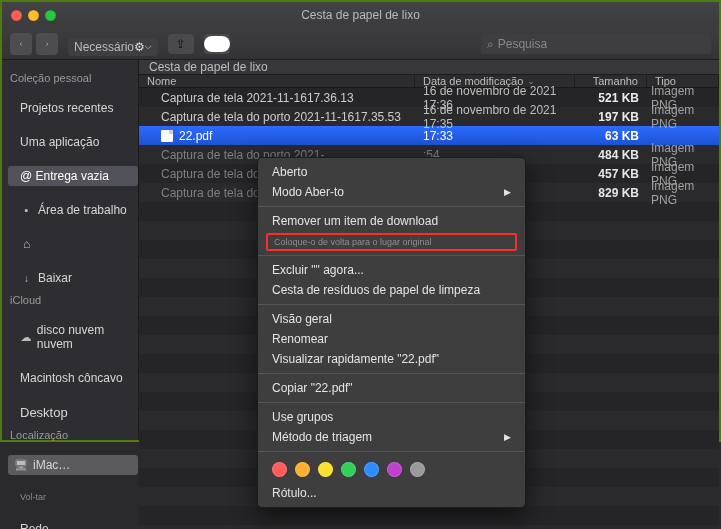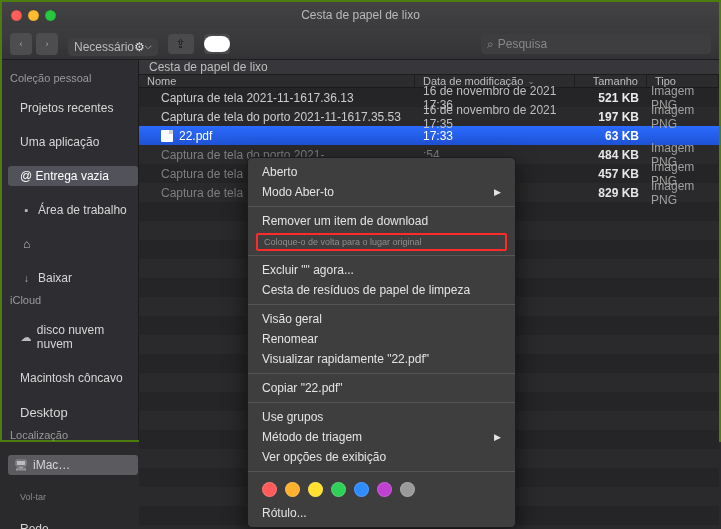--- a/index.html
+++ b/index.html
@@ -59,21 +59,21 @@
 
   .row.sel { background:linear-gradient(#2b6bff,#1e52d4); color:#fff;}
   .row.sel .date,.row.sel .size,.row.sel .kind{color:#fff;}
   .row.dim .name,.row.dim .date{color:#7f7f82;}
   .row.dim .size{color:#e6e6e6;}
 
   .pdf-icon{width:12px;height:12px;background:#fff;border-radius:1px;position:relative;}
   .pdf-icon:after{content:"";position:absolute;right:0;top:0;width:4px;height:4px;background:#d0d0d0;}
 
   
-  .ctxmenu { position:absolute; left:247px; top:157px; width:269px; background:#3e3e3e; border:1px solid #1c1c1c; border-radius:5px; box-shadow:0 8px 24px rgba(0,0,0,.6); color:#e4e4e4; font-size:12px; padding:4px 0; z-index:50;}
+  .ctxmenu { position:absolute; left:257px; top:157px; width:269px; background:#3e3e3e; border:1px solid #1c1c1c; border-radius:5px; box-shadow:0 8px 24px rgba(0,0,0,.6); color:#e4e4e4; font-size:12px; padding:4px 0; z-index:50;}
   .ctxmenu .mi { padding:3px 14px; display:flex; align-items:center; justify-content:space-between;}
   .ctxmenu .mi.sub:after{content:"▶"; font-size:9px; color:#e4e4e4;}
   .ctxmenu .sep { height:1px; background:#555; margin:4px 0;}
   .ctxmenu .hl { margin:2px 8px; padding:2px 6px; border:2px solid #ff2a2a; border-radius:2px; background:#3e3e3e; font-size:9px; color:#8e8e8e;}
   .tagrow { display:flex; gap:8px; padding:6px 14px;}
   .tag { width:15px;height:15px;border-radius:50%; box-shadow:inset 0 0 0 1px rgba(255,255,255,.15);}
   .t-red{background:#ff5b5b;}.t-org{background:#ffb02e;}.t-yel{background:#ffe02e;}.t-grn{background:#30d158;}.t-blu{background:#2e8cff;}.t-pur{background:#c040d0;}.t-gry{background:#9a9a9a;}
 
   .arrow-sort{font-size:9px;margin-left:4px;color:#888;}
   .chev{font-size:9px;}
@@ -296,23 +296,20 @@
   <div class="sep"></div>
   <div class="mi">
       <span>Copiar "22.pdf"</span>
     </div>
   <div class="sep"></div>
   <div class="mi">
       <span>Use grupos</span>
     </div>
   <div class="mi sub">
       <span>Método de triagem</span>
-    </div>
-  <div class="mi">
-      <span>Ver opções de exibição</span>
     </div>
   <div class="sep"></div>
   <div class="tagrow">
     <div class="tag t-red"></div>
     <div class="tag t-org"></div>
     <div class="tag t-yel"></div>
     <div class="tag t-grn"></div>
     <div class="tag t-blu"></div>
     <div class="tag t-pur"></div>
     <div class="tag t-gry"></div>

